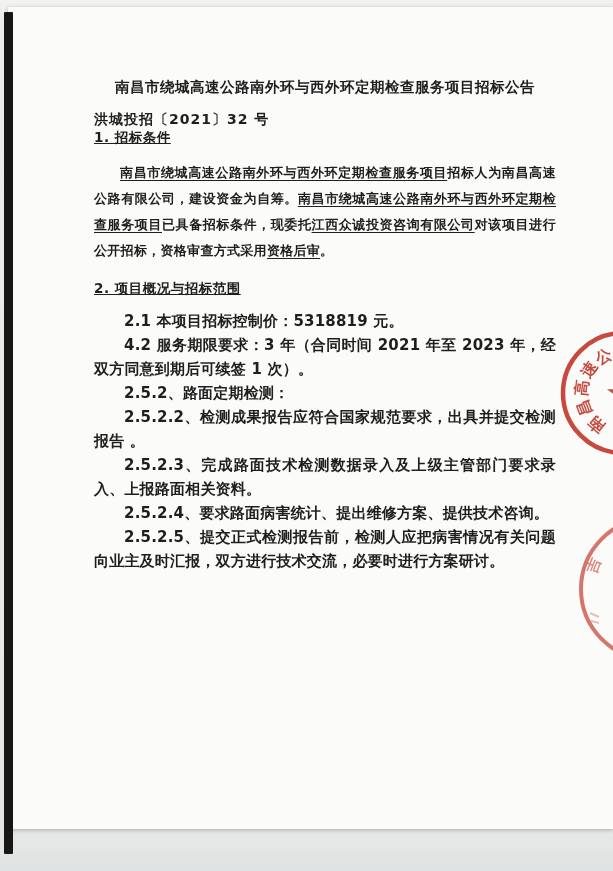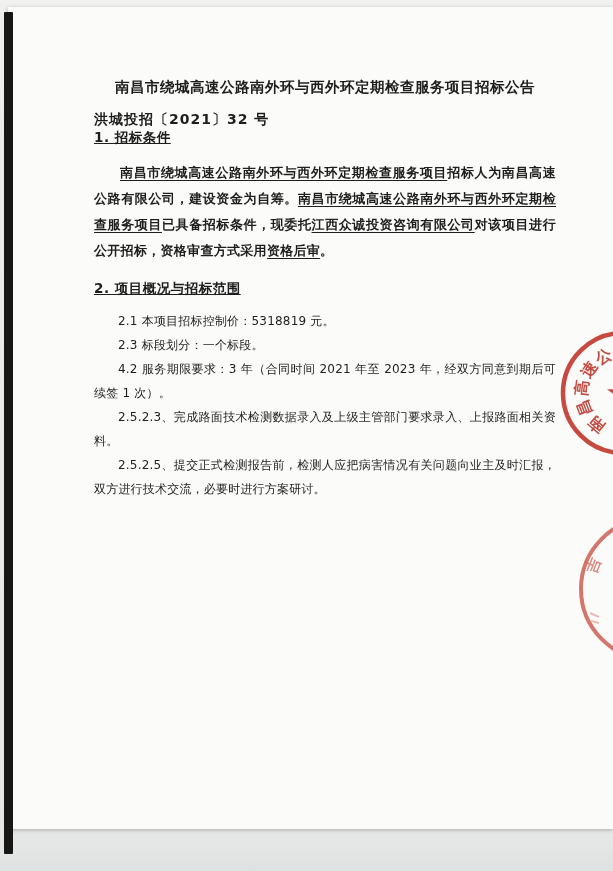--- a/index.html
+++ b/index.html
@@ -67,22 +67,22 @@
     text-indent: 2em;
     letter-spacing: 0.3px;
     margin-bottom: 13px;
   }
   .sec1-paragraph .u {
     text-decoration: underline;
     text-underline-offset: 3px;
   }
   .sec2-heading { margin-top: 16px; margin-bottom: 11px; }
   .doc-line {
-    font-size: 12px;
-    font-weight: 400;
+    font-size: 15px;
+    font-weight: 700;
     line-height: 24px;
     text-align: justify;
     text-indent: 2em;
     letter-spacing: 0.2px;
   }
   
   .seal { position: absolute; z-index: 3; }
   .seal-1 { left: 540px; top: 310px; width: 160px; height: 158px; }
   .seal-2 { left: 555px; top: 492px; width: 170px; height: 190px; opacity: 0.85; }
   .seal text {
@@ -98,23 +98,25 @@
 
     <div class="content">
       <div class="doc-title">南昌市绕城高速公路南外环与西外环定期检查服务项目招标公告</div>
       <div class="doc-number">洪城投招〔2021〕32 号</div>
 
       <div class="sec-heading">1. 招标条件</div>
       <p class="sec1-paragraph"><span class="u">南昌市绕城高速公路南外环与西外环定期检查服务项目</span><span>招标人为南昌高速公路有限公司，建设资金为自筹。</span><span class="u">南昌市绕城高速公路南外环与西外环定期检查服务项目</span><span>已具备招标条件，现委托</span><span class="u">江西众诚投资咨询有限公司</span><span>对该项目进行公开招标，资格审查方式采用</span><span class="u">资格后审</span><span>。</span></p>
 
       <div class="sec-heading sec2-heading">2. 项目概况与招标范围</div>
       <p class="doc-line">2.1 本项目招标控制价：5318819 元。</p>
-      <p class="doc-line">2.3 标段划分：一个标段。</p>
       <p class="doc-line">4.2 服务期限要求：3 年（合同时间 2021 年至 2023 年，经双方同意到期后可续签 1 次）。</p>
+      <p class="doc-line">2.5.2、路面定期检测：</p>
+      <p class="doc-line">2.5.2.2、检测成果报告应符合国家规范要求，出具并提交检测报告 。</p>
       <p class="doc-line">2.5.2.3、完成路面技术检测数据录入及上级主管部门要求录入、上报路面相关资料。</p>
+      <p class="doc-line">2.5.2.4、要求路面病害统计、提出维修方案、提供技术咨询。</p>
       <p class="doc-line">2.5.2.5、提交正式检测报告前，检测人应把病害情况有关问题向业主及时汇报，双方进行技术交流，必要时进行方案研讨。</p>
 
     </div>
 
     <svg class="seal seal-1" viewBox="0 0 160 158" xmlns="http://www.w3.org/2000/svg">
       <circle cx="75" cy="76" r="60" fill="none" stroke="#c23b30" stroke-width="4.5" opacity="0.92"></circle>
       <text x="75" y="76" font-size="42" fill="#c23b30" text-anchor="middle" dominant-baseline="central" opacity="0.9">★</text>
       <g fill="#bd3a2f" font-size="16" text-anchor="middle" opacity="0.9">
         <text transform="rotate(-140 75 76)" x="75" y="40">南</text>
         <text transform="rotate(-111 75 76)" x="75" y="40">昌</text>

